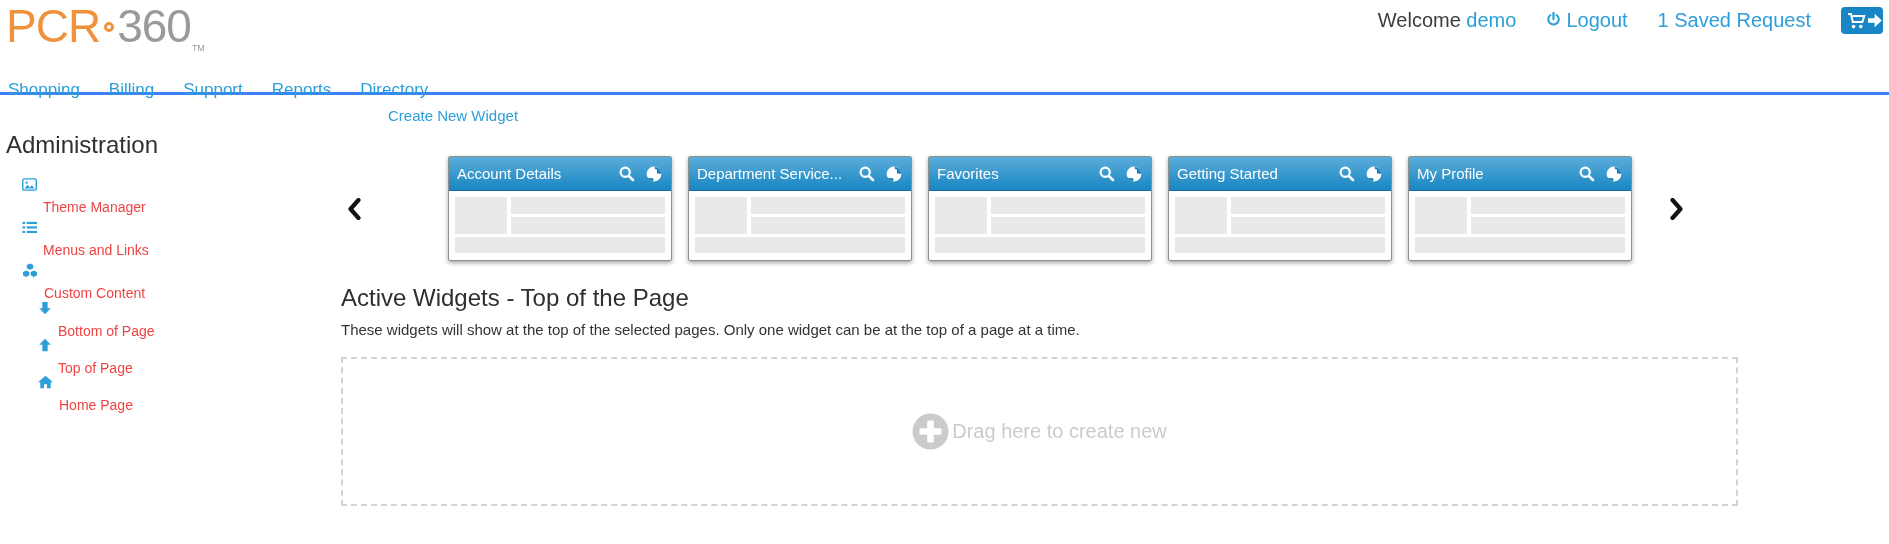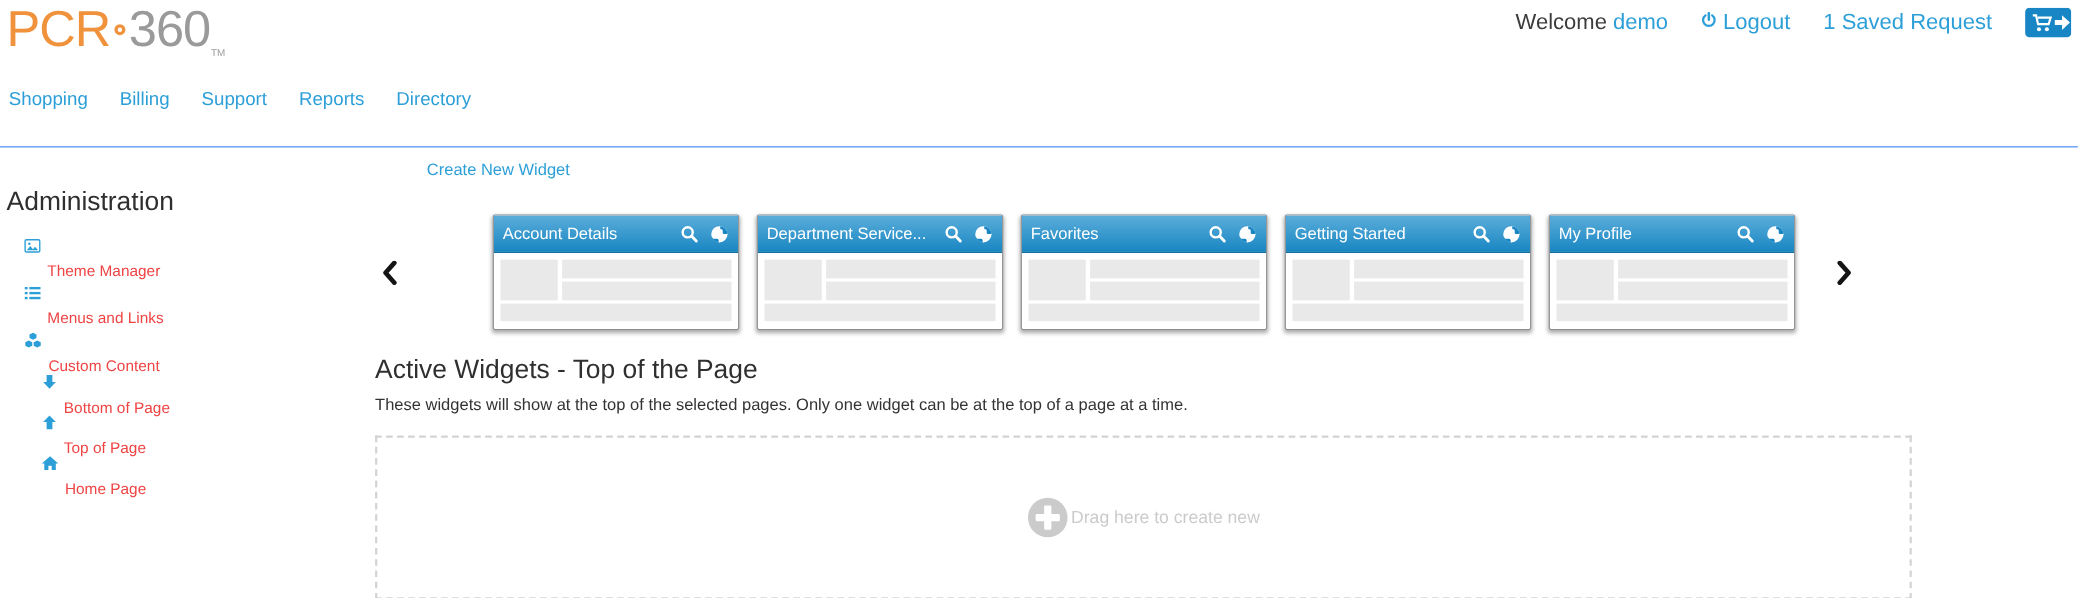--- a/index.html
+++ b/index.html
@@ -6,21 +6,21 @@
   html,body { margin:0; padding:0; }
   body {
     width:1889px; height:544px; background:#fff; overflow:hidden;
     font-family:"Liberation Sans","DejaVu Sans",sans-serif;
     color:#333;
   }
   a { text-decoration:none; cursor:pointer; }
   .blue { color:#2d9fd8; }
 
   
-  header { position:relative; height:134px; border-bottom:1px solid #3b82f6; }
+  header { position:relative; height:95px; border-bottom:3px solid #3b82f6; }
   .logo { position:absolute; left:6px; top:0px; font-size:46px; line-height:52px; white-space:nowrap; }
   .logo-pcr { color:#f0913c; letter-spacing:-1px; }
   .logo-circle { display:inline-block; width:10px; height:10px; border:3.5px solid #f0913c; border-radius:50%; margin:0 3px 0 4px; vertical-align:middle; transform:translateY(-3px); }
   .logo-360 { color:#9a9a9a; letter-spacing:-1px; }
   .logo-tm { display:inline-block; font-size:9px; color:#9a9a9a; transform:translateY(9px); margin-left:1px; }
 
   .userbar { position:absolute; top:5px; right:6px; display:flex; align-items:center; gap:30px; font-size:20px; height:30px; }
   .welcome-label { color:#3c3c3c; }
   .logout { display:flex; align-items:flex-end; gap:5px; }
   .cart-btn { border:none; background:none; padding:0; cursor:pointer; display:block; }
@@ -71,21 +71,21 @@
   .wline.full { margin-top:3px; height:16px; }
 
   
   .section-title { margin:23px 0 0 0; font-size:24px; font-weight:400; color:#2f2f2f; line-height:28px; }
   .section-desc { margin:9px 0 0 0; font-size:15px; color:#333; line-height:17px; }
   .dropzone {
     margin-top:19px; width:1397px; height:149px;
     border:2px dashed #d3d3d3; background:#fff;
     display:flex; align-items:center; justify-content:center; gap:3px;
   }
-  .dropzone span { font-size:16px; color:#cbcbcb; }
+  .dropzone span { font-size:20px; color:#cbcbcb; }
   .dropzone svg { display:block; }
 </style>
 </head>
 <body>
 
 <header>
   <div class="logo">
     <span class="logo-pcr">PCR</span><span class="logo-circle"></span><span class="logo-360">360</span><span class="logo-tm">TM</span>
   </div>
 

